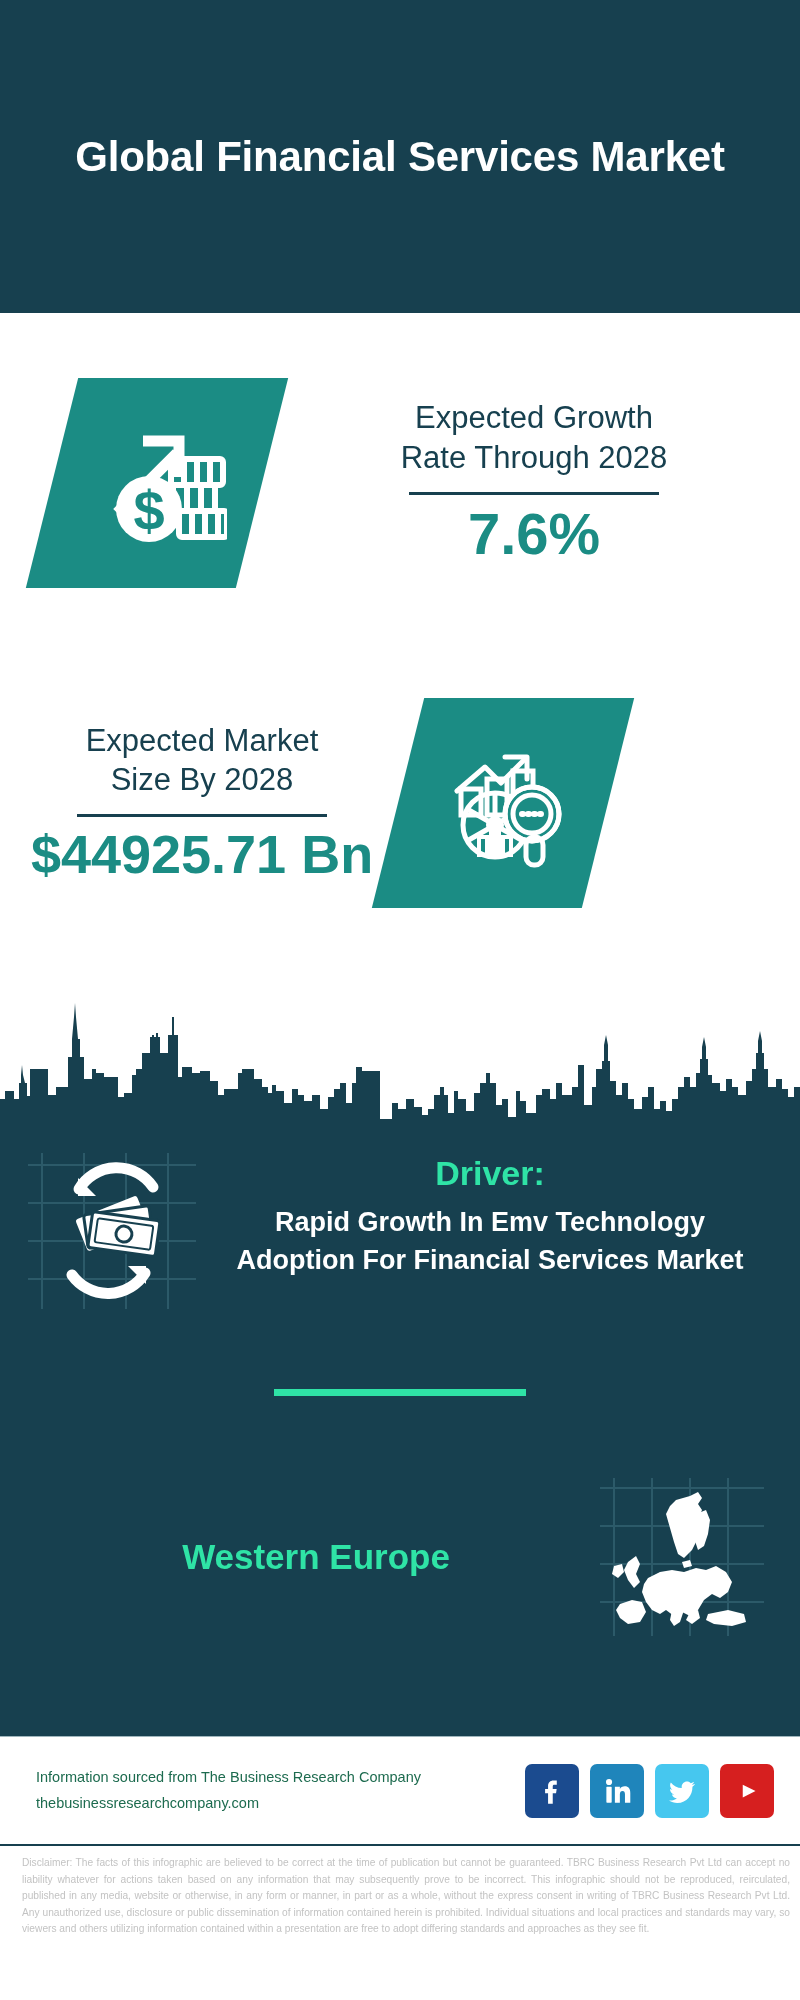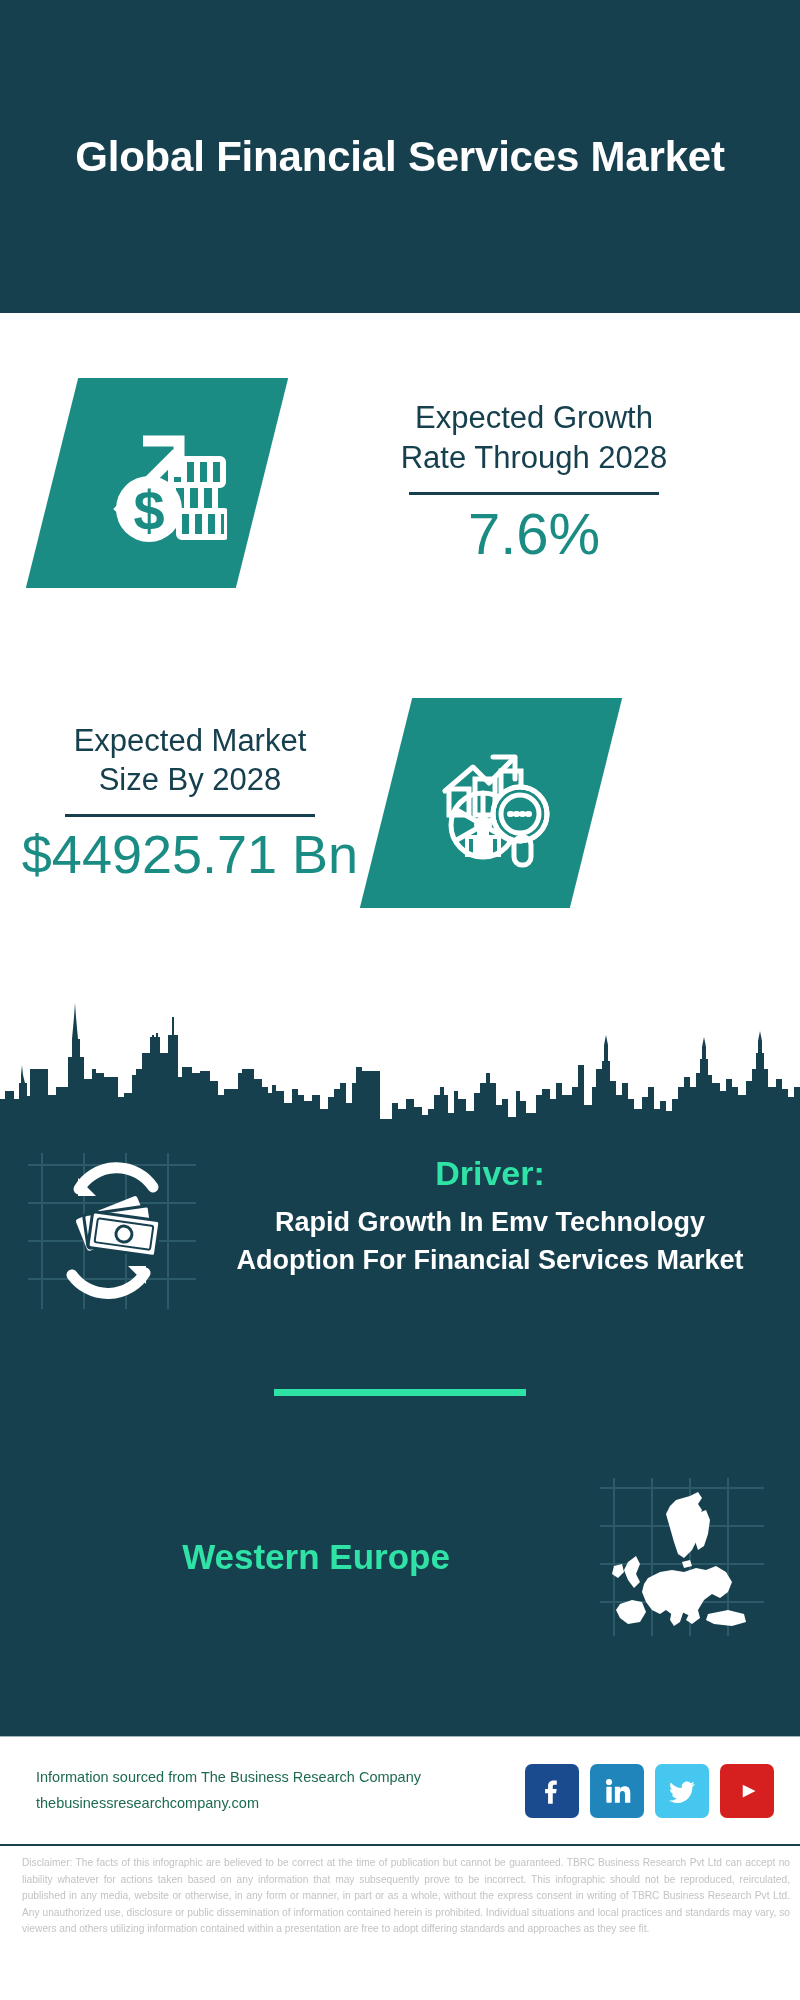--- a/index.html
+++ b/index.html
@@ -48,21 +48,21 @@
     height: 680px;
     background: #ffffff;
   }
 
   .stat-row {
     position: absolute;
     display: flex;
     align-items: center;
   }
   .stat-row-1 { top: 10px; left: 0; width: 800px; height: 320px; }
-  .stat-row-2 { top: 330px; left: 0; width: 648px; height: 320px; }
+  .stat-row-2 { top: 330px; left: 12px; width: 648px; height: 320px; }
 
   .badge {
     width: 210px;
     height: 210px;
     background: #1b8c84;
     transform: skewX(-14deg);
     display: flex;
     align-items: center;
     justify-content: center;
     flex: none;
@@ -94,21 +94,21 @@
   }
   .stat-rule {
     width: 250px;
     height: 3px;
     background: #17404f;
     margin: 14px 0 6px 0;
   }
   .stat-value {
     color: #1b8c84;
     font-size: 58px;
-    font-weight: normal;
+    font-weight: bold;
     line-height: 1.15;
     text-align: center;
     white-space: nowrap;
   }
   .stat-value.big { font-size: 54px; }
 
   .row1-badge-wrap { padding-left: 52px; padding-right: 6px; }
   .row2-badge-wrap { padding-right: 52px; padding-left: 6px; }
 
   

